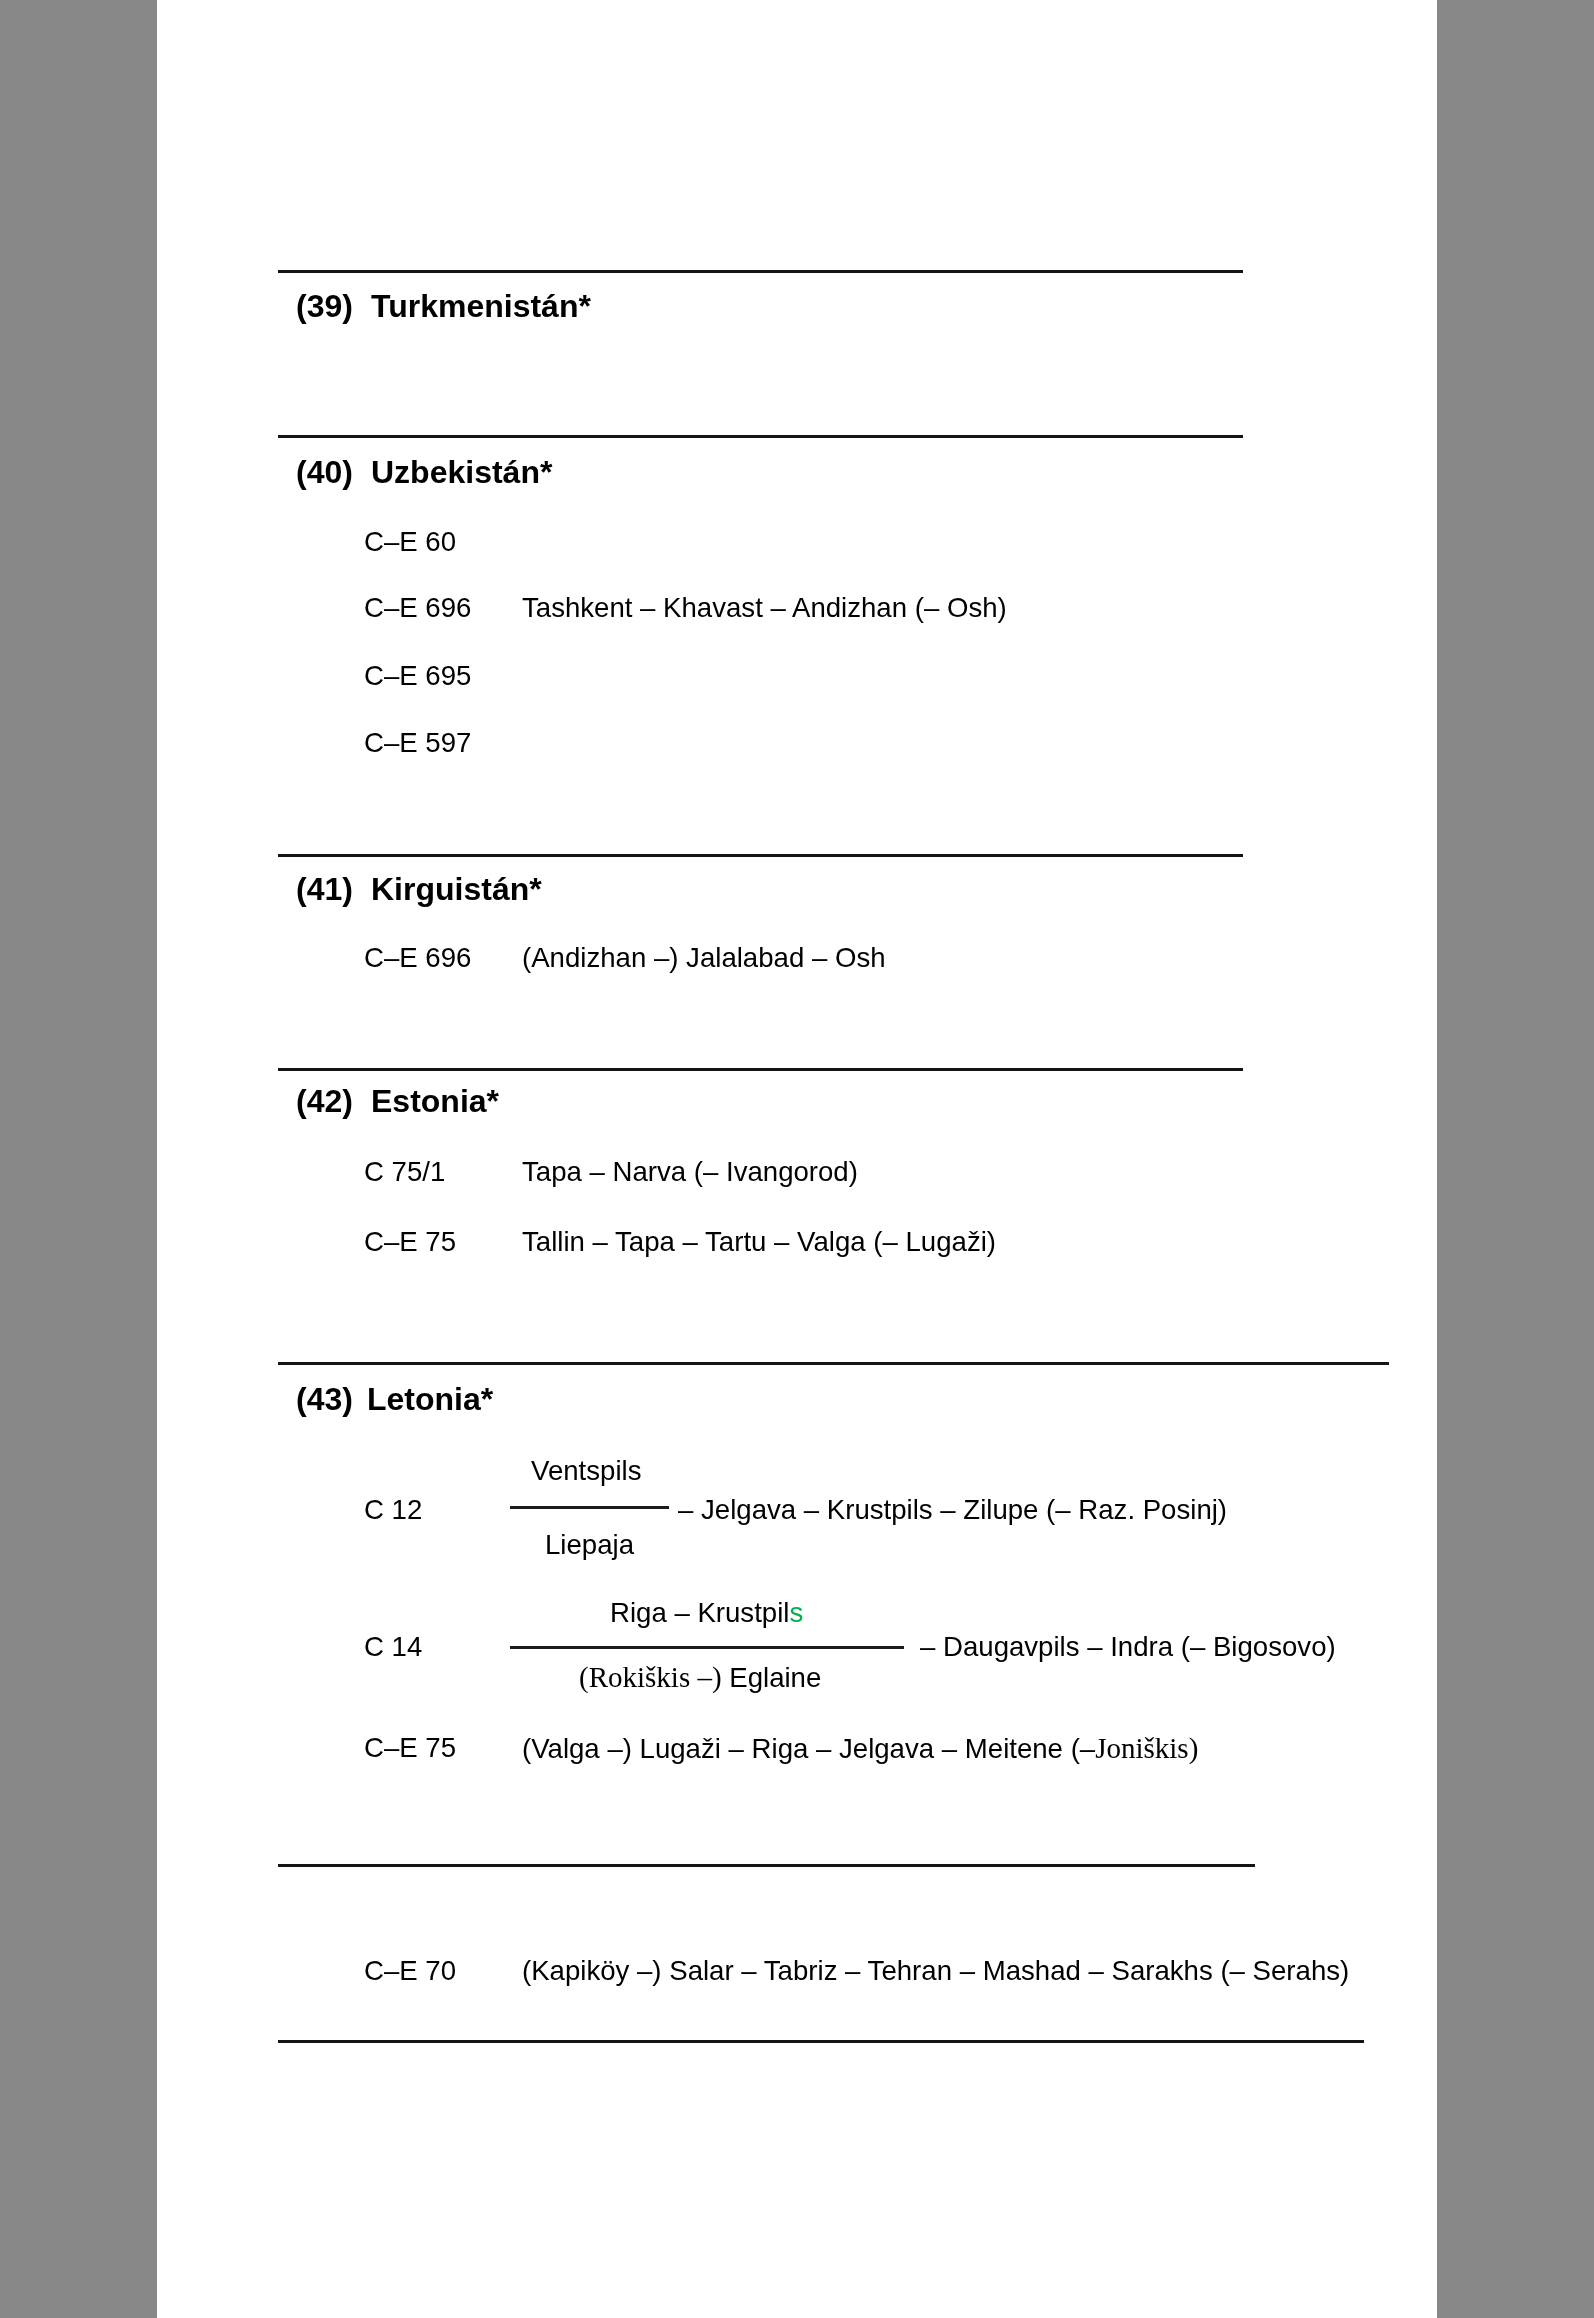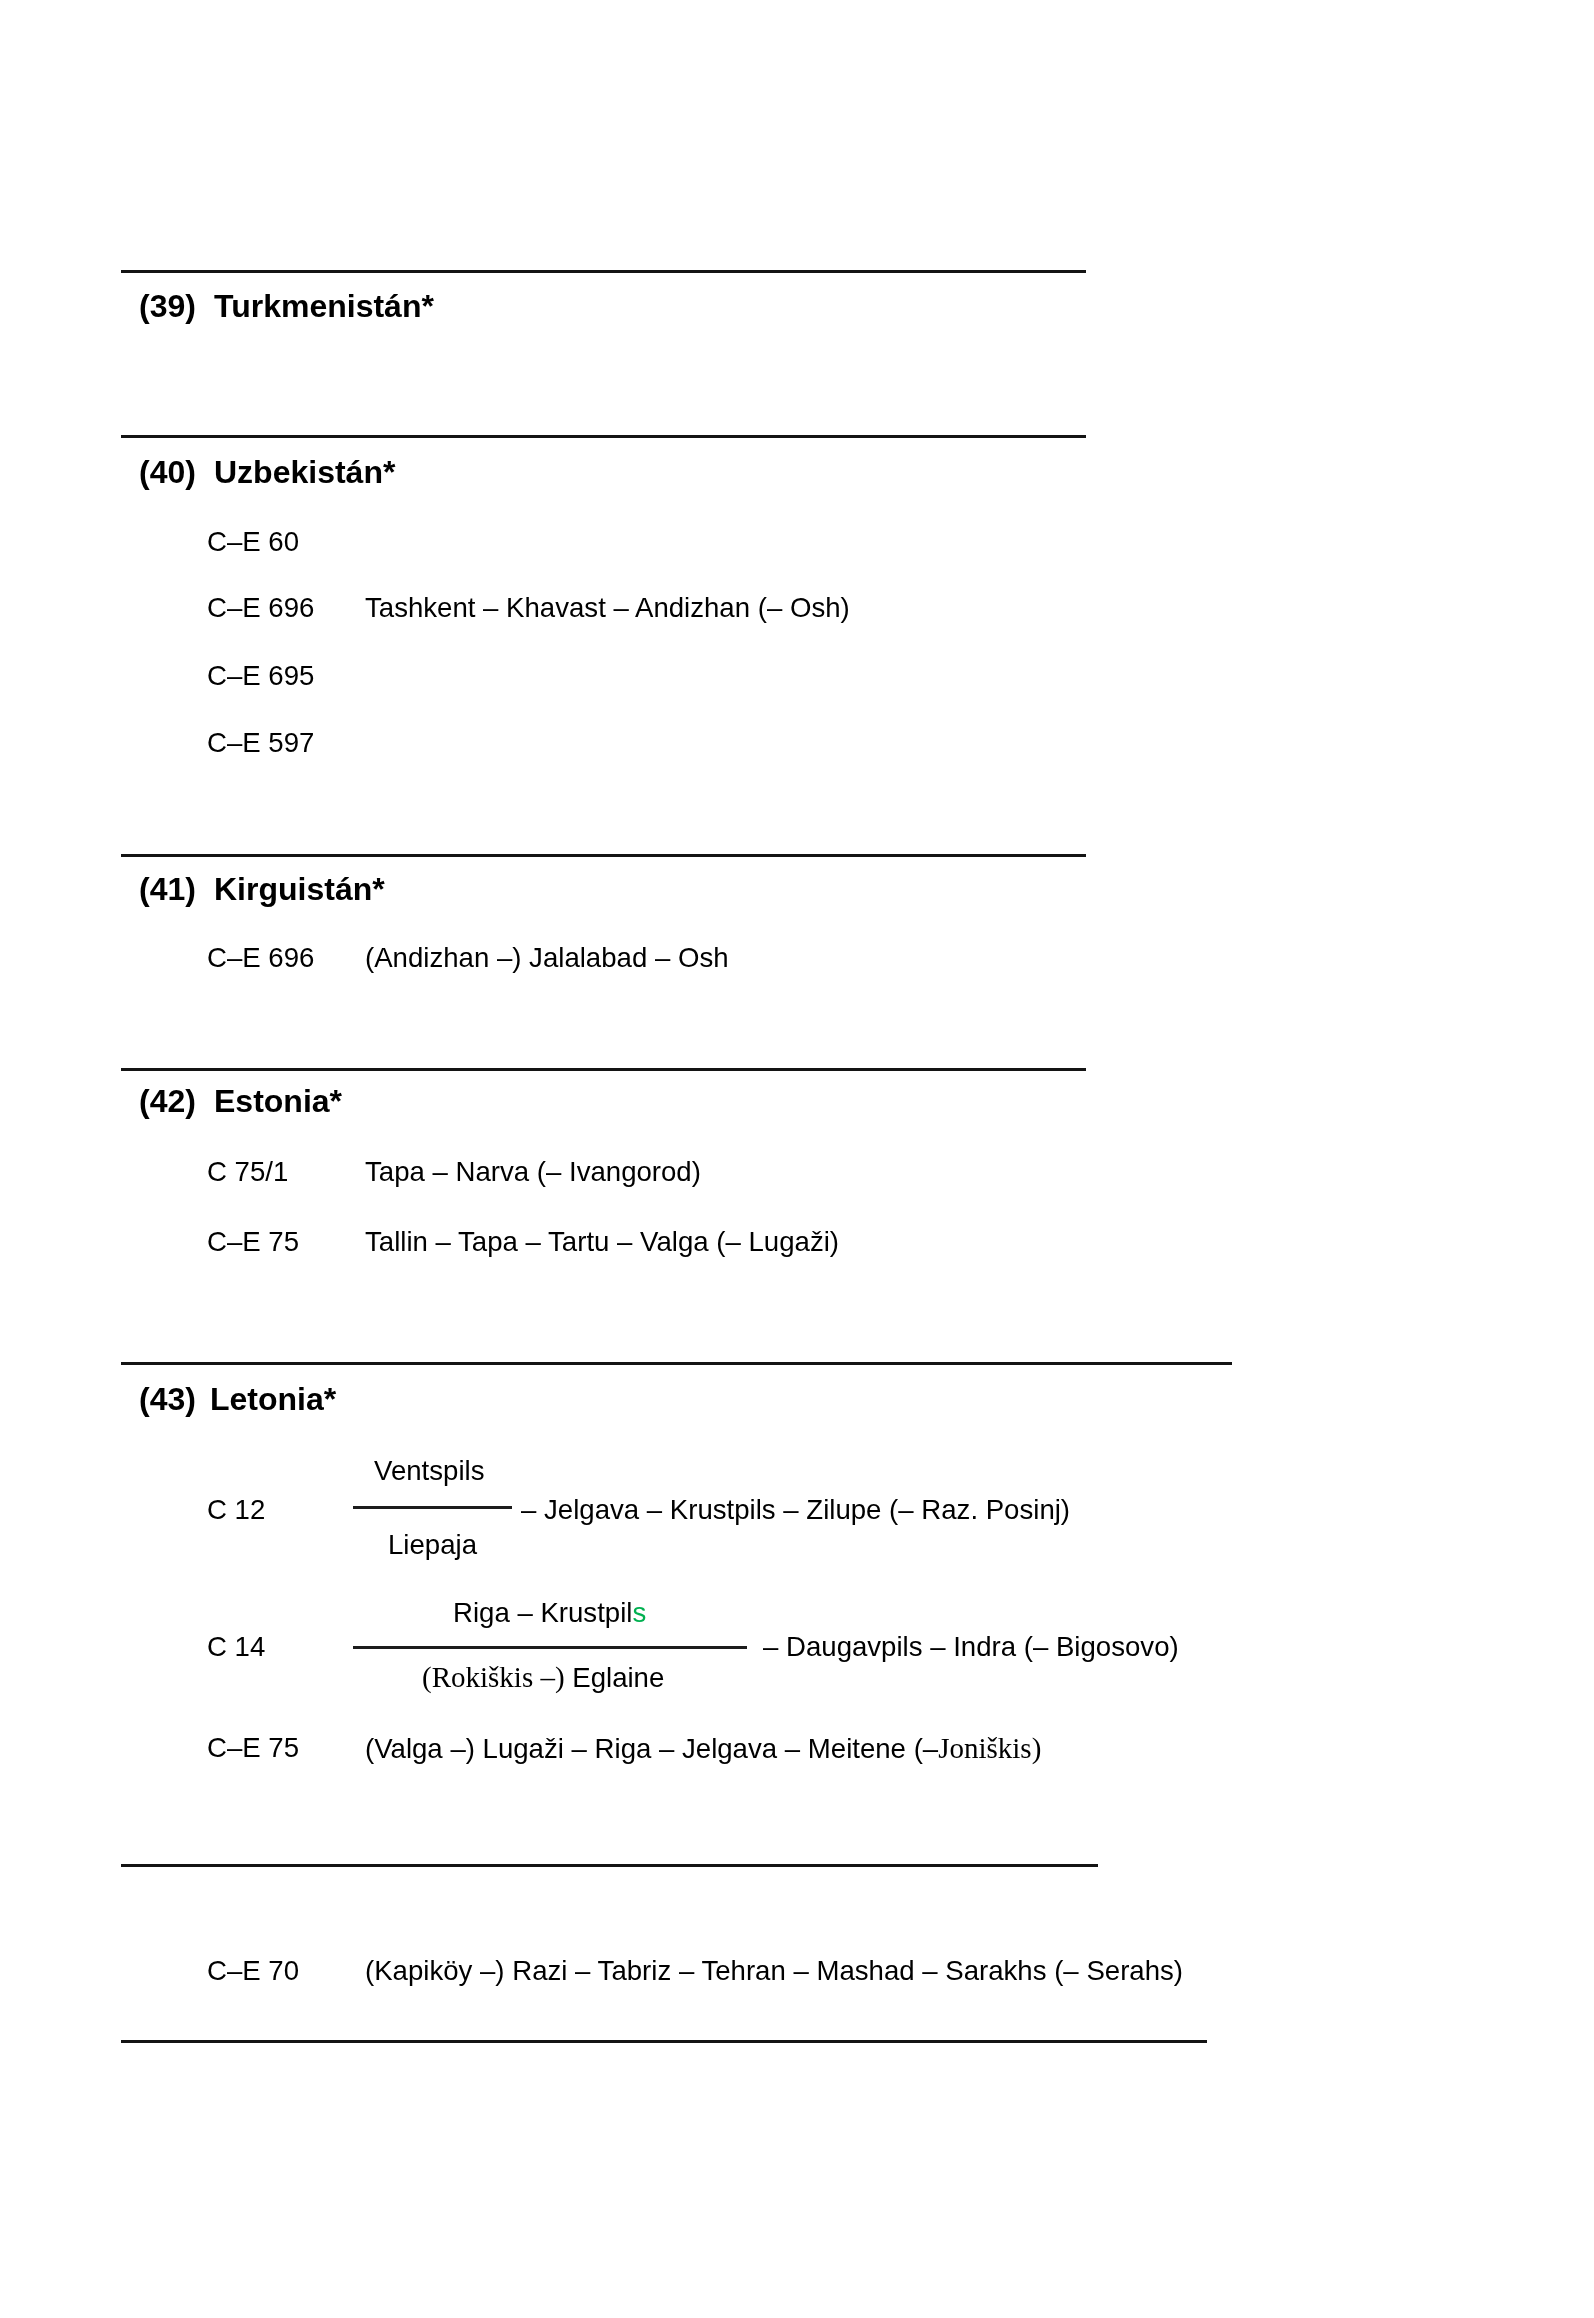--- a/index.html
+++ b/index.html
@@ -1,18 +1,18 @@
 <!DOCTYPE html>
 <html style="font-size:13.4px"><head>
 <meta charset="utf-8">
 <style>
   html,body { margin:0; padding:0; background:#888; }
   .page {
     position:relative;
-    width:1594px; height:2319px;
+    width:1280px; height:2319px;
     margin:0 auto;
     background:#ffffff;
     font-family:"Liberation Sans", sans-serif;
     color:#000;
     overflow:hidden;
   }
   .t {
     position:absolute;
     white-space:nowrap;
     font-size:27.6px;
@@ -93,18 +93,18 @@
   <div class="fracbar" style="top:1646px;left:353px;width:394px"></div>
   <div class="t" style="top:1630px;left:763px">– Daugavpils – Indra (– Bigosovo)</div>
   <div class="t" style="top:1660px;left:422px"><span class="serif">(Rokiškis –)</span><span> Eglaine</span></div>
 
   <div class="t" style="top:1731px;left:207px">C–E 75</div>
   <div class="t" style="top:1731px;left:365px"><span>(Valga –) Lugaži – Riga – Jelgava – Meitene (–</span><span class="serif">Joniškis)</span></div>
 
   <div class="rule" style="top:1864px;left:121px;width:977px"></div>
 
   <div class="t" style="top:1954px;left:207px">C–E 70</div>
-  <div class="t" style="top:1954px;left:365px">(Kapiköy –) Razi – Tabriz – Tehran – Mashad – Sarakhs (– Serahs)</div>
+  <div class="t" style="top:1954px;left:365px">(Kapiköy –) Salar – Tabriz – Tehran – Mashad – Sarakhs (– Serahs)</div>
 
   <div class="rule" style="top:2040px;left:121px;width:1086px"></div>
 
 </div>
 
 
 </body></html>

